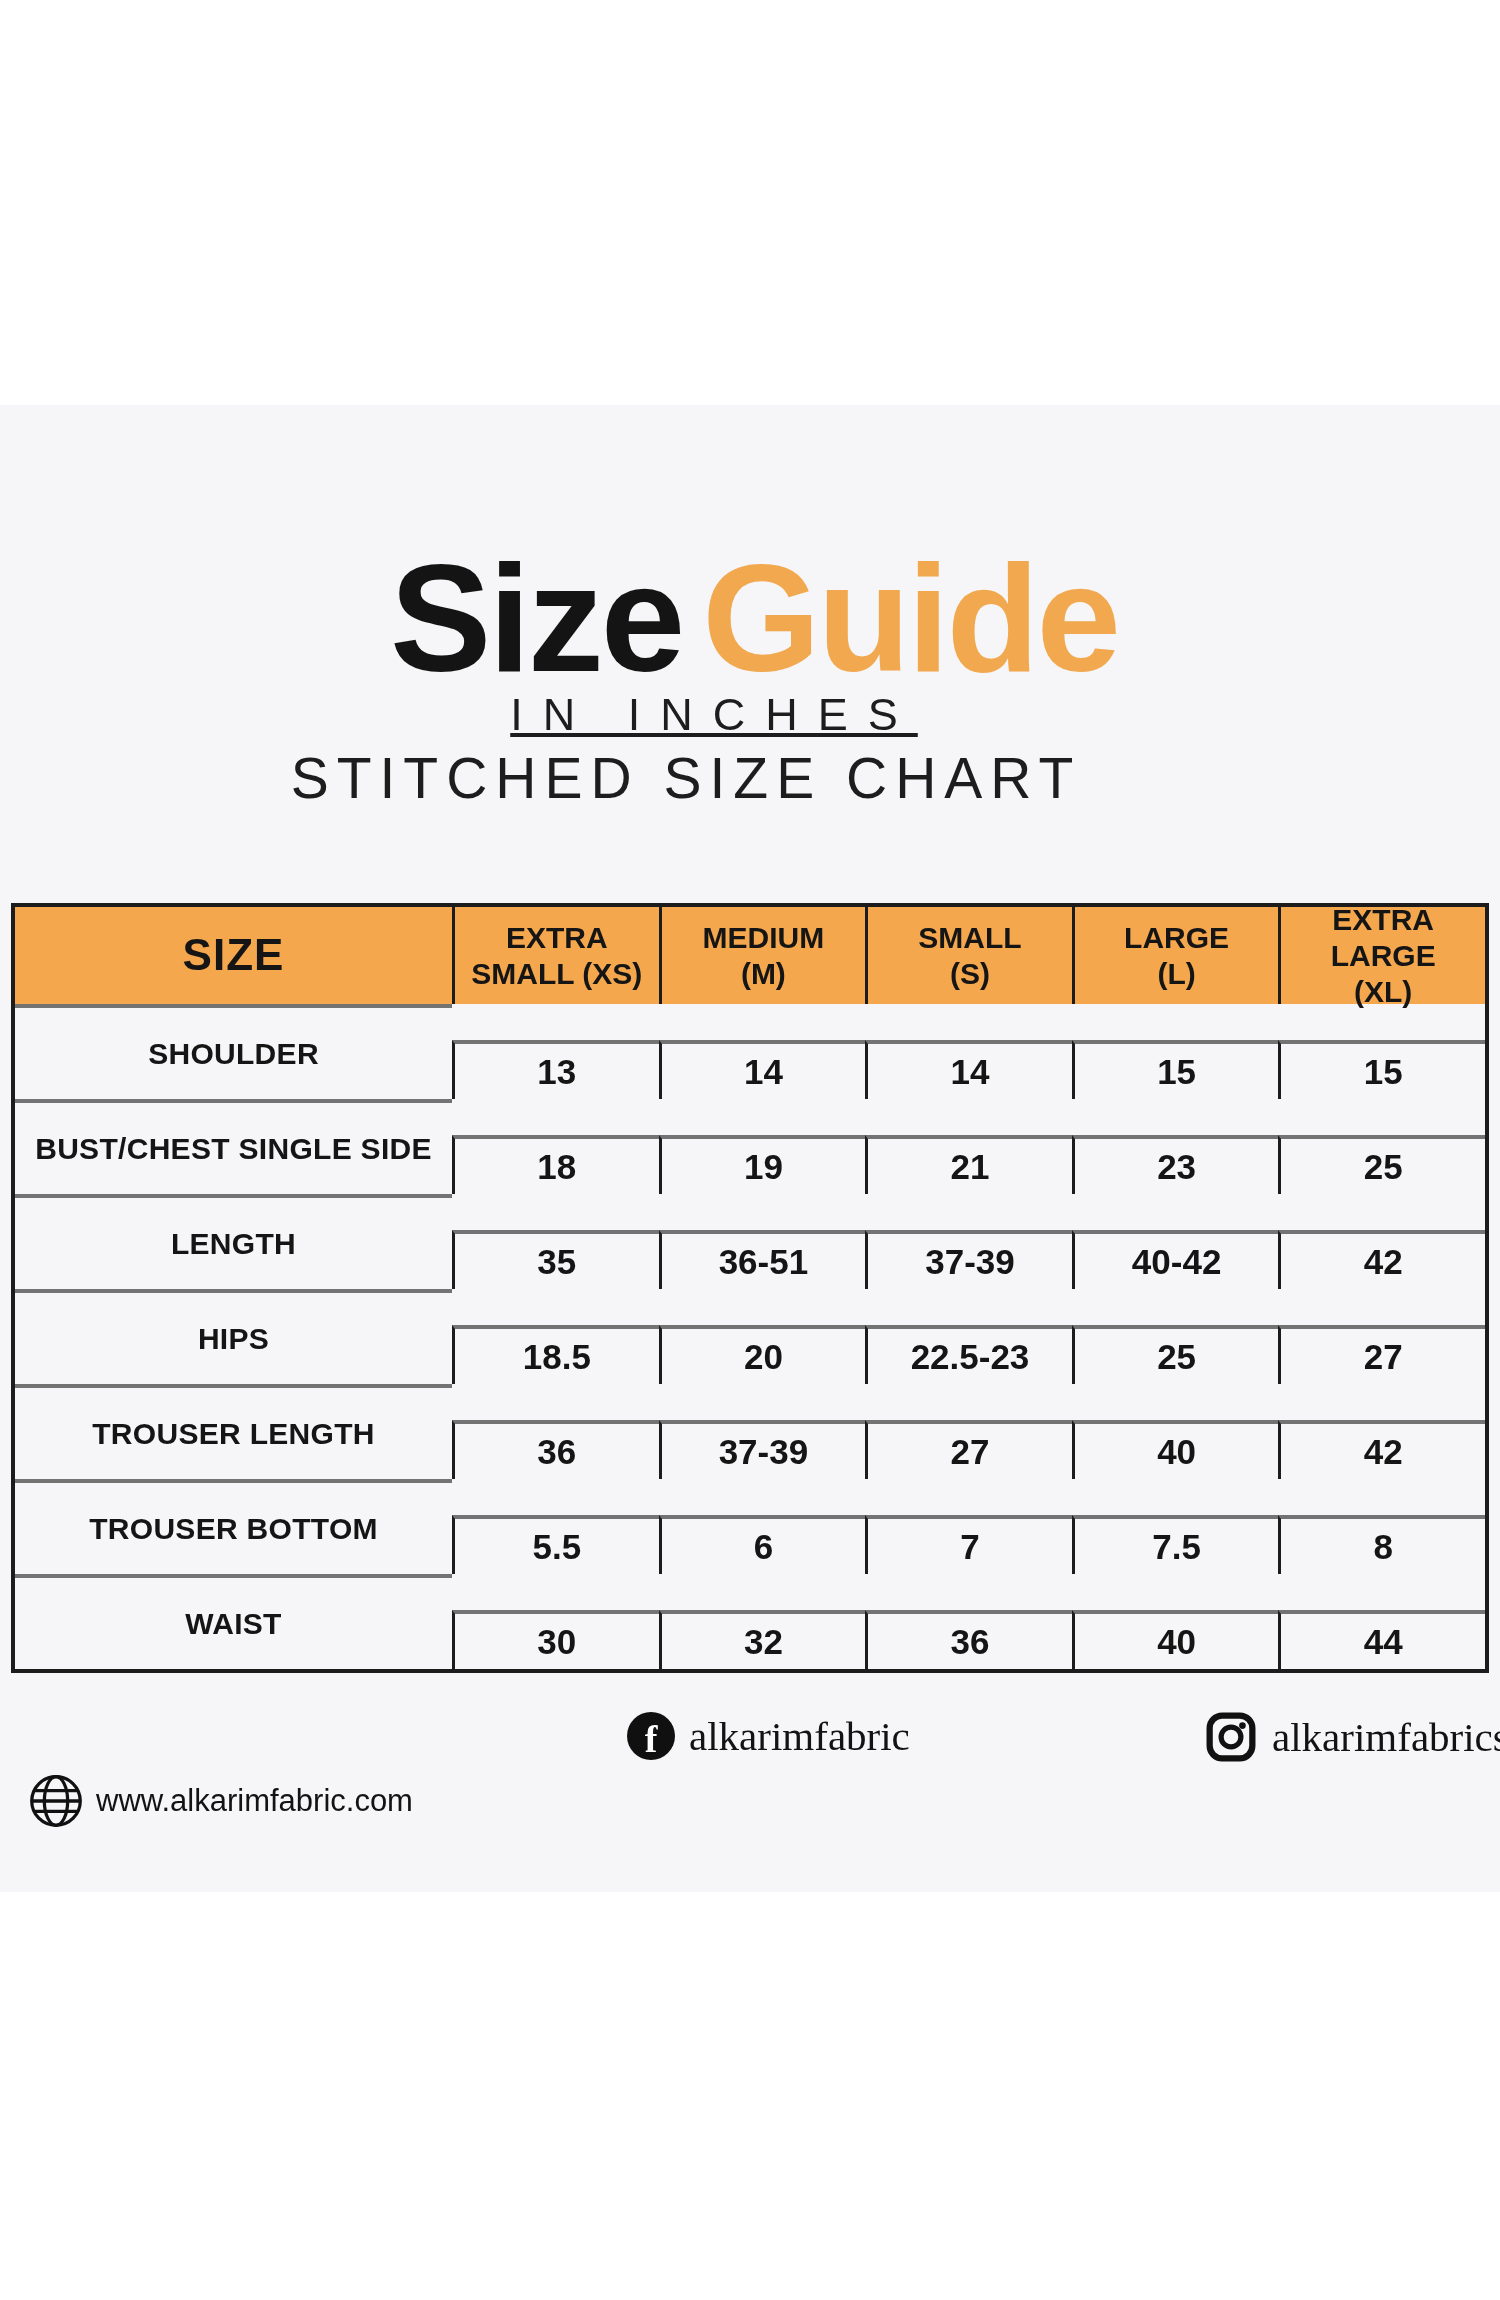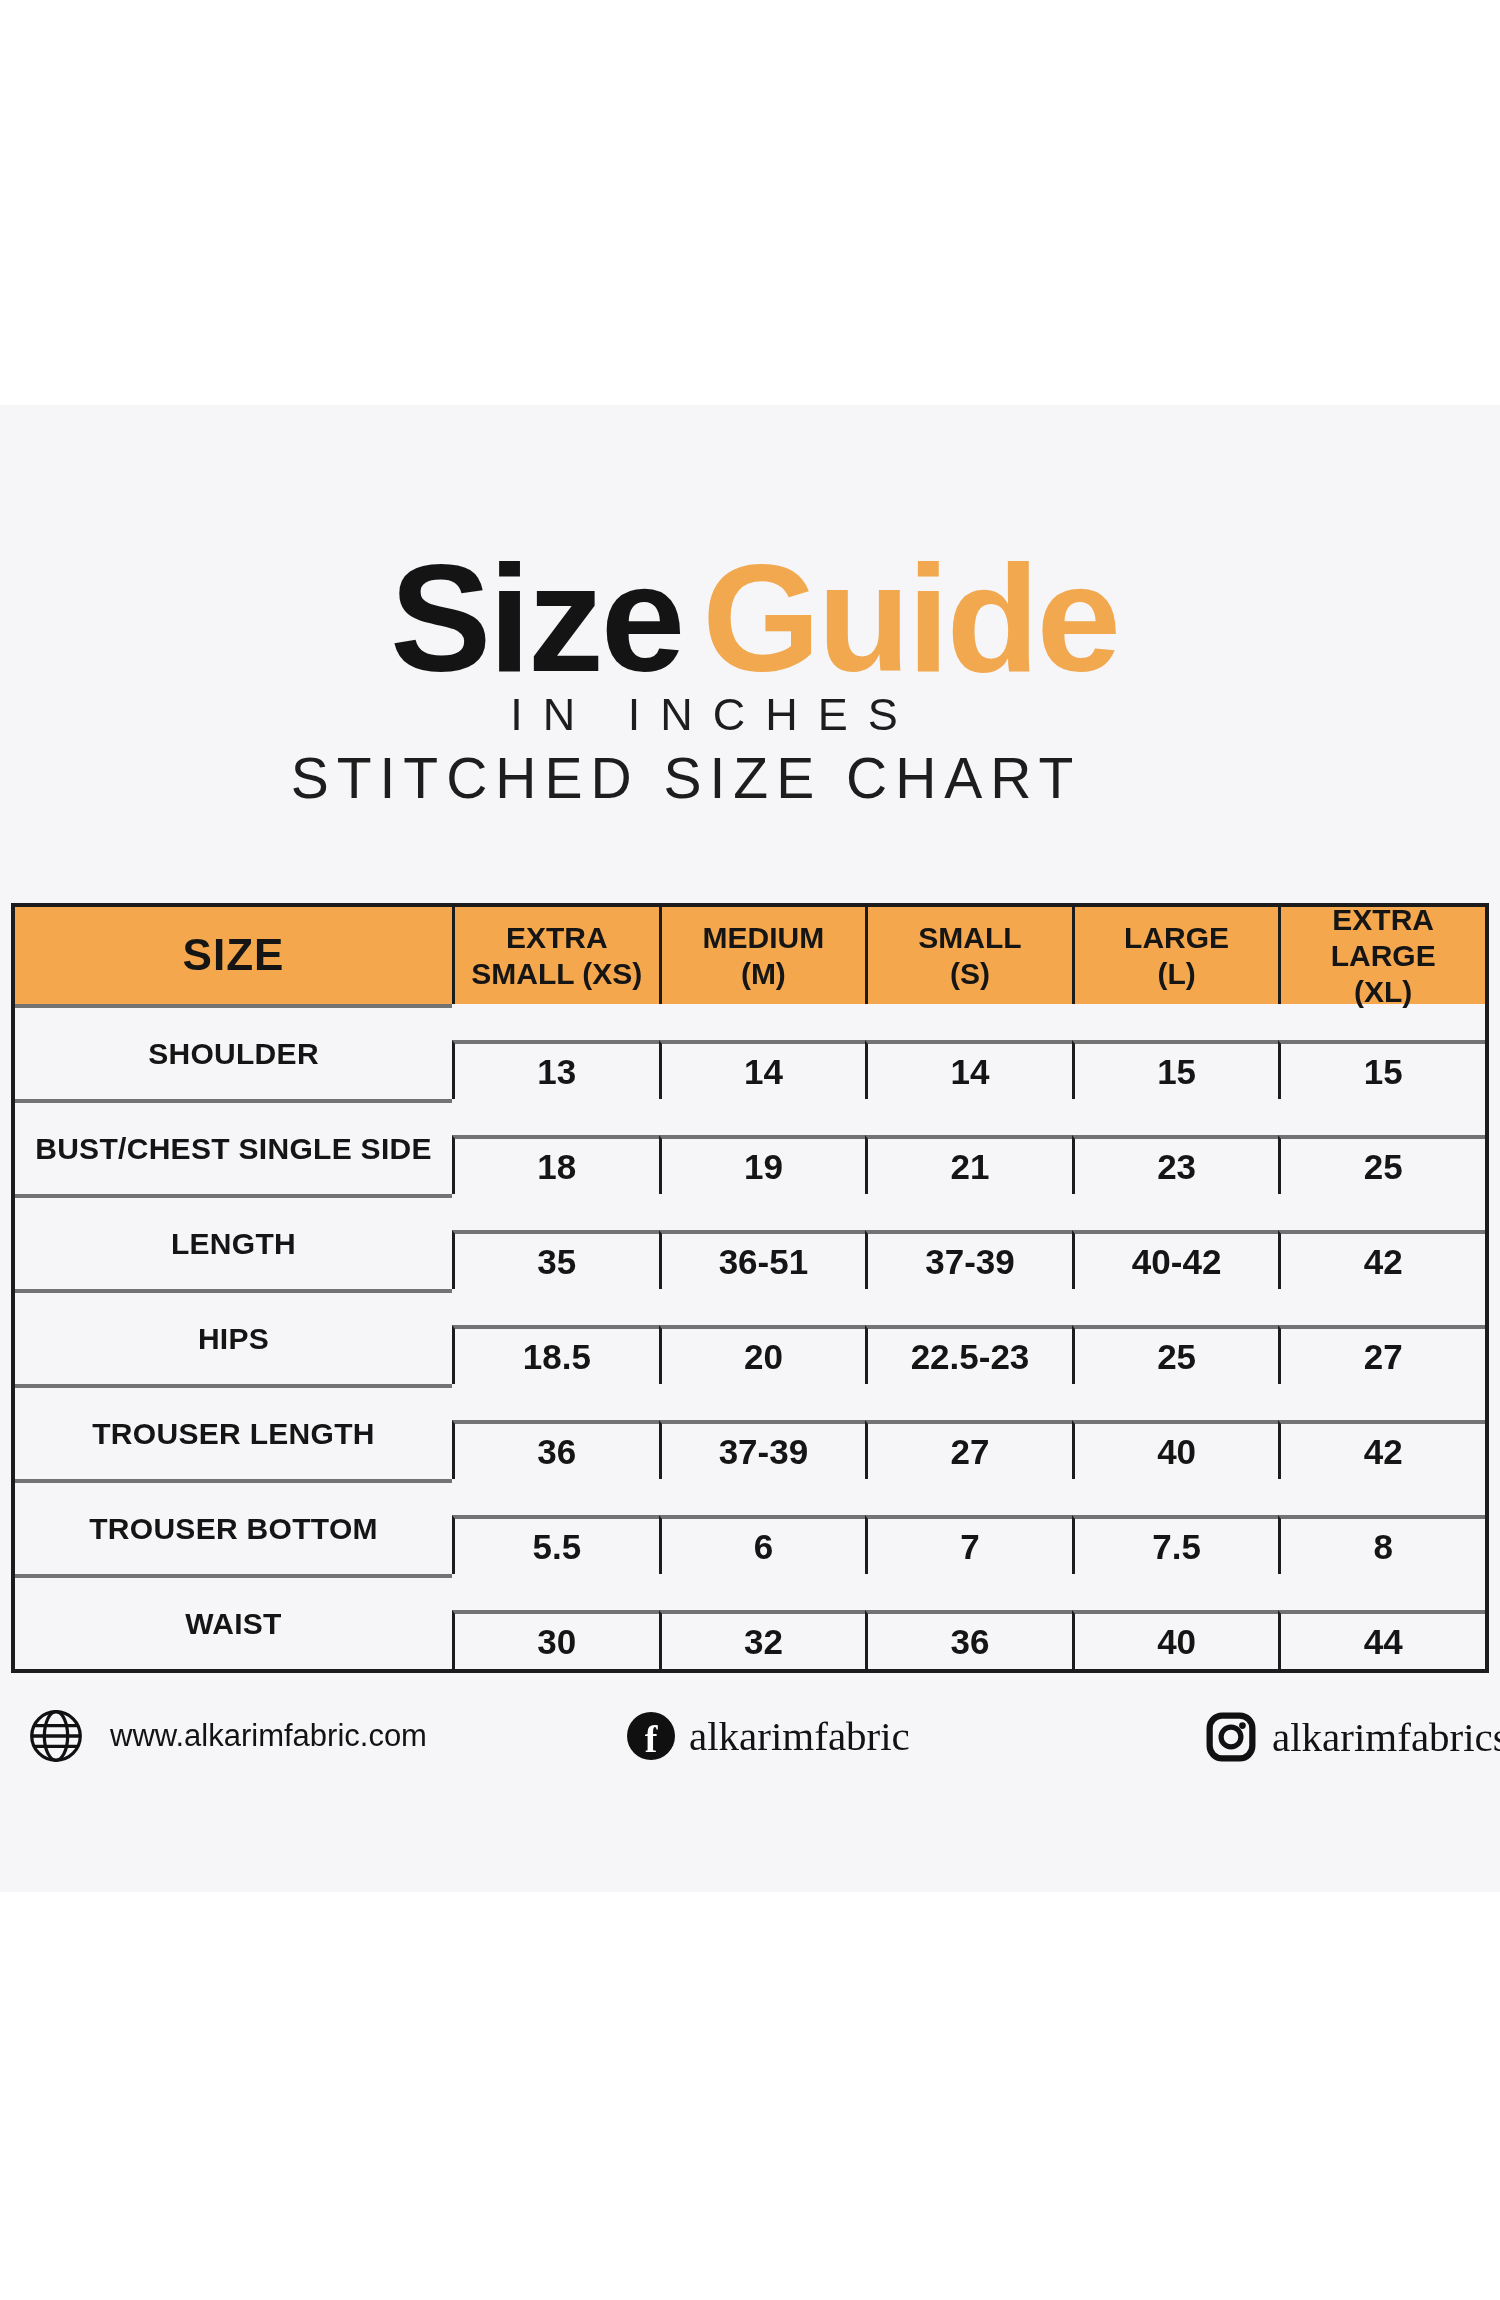--- a/index.html
+++ b/index.html
@@ -27,21 +27,21 @@
   .title {
     position: absolute; top: 538px; left: 0; width: 1500px;
     margin: 4px; text-align: center;
     font-size: 152px; font-weight: bold; letter-spacing: -3px;
     line-height: 1; color: #141414;
   }
   .title .t-orange { color: var(--accent-orange); margin-left: 20px; }
   .sub1 {
     position: absolute; top: 692px; left: 0; width: 1428px;
     text-align: center; font-size: 45px; letter-spacing: 20px;
-    color: #1d1d1d; line-height: 1;
+    color: #1d1d1d; line-height: 1; text-decoration: underline;
   }
   .sub2 {
     position: absolute; top: 750px; left: 0; width: 1372px;
     text-align: center; font-size: 57px; letter-spacing: 8px;
     color: #1d1d1d; line-height: 1;
   }
   
   .size-table {
     position: absolute; left: 11px; top: 903px; width: 1478px;
     display: grid;
@@ -60,21 +60,21 @@
     border-top: none;
     background: var(--header-orange);
     font-weight: bold; font-size: 30px; line-height: 1.2;
     white-space: pre-line;
   }
   .c.head.size-col { font-size: 44px; letter-spacing: 1px; }
   .c.label { font-weight: bold; font-size: 30px; letter-spacing: 0.3px; }
   .c.val { font-weight: bold; font-size: 35px; margin-top: 36px; }
   
   .fg { position: absolute; display: flex; align-items: center; }
-  .fg-web { left: 28px; top: 1708px; gap: 26px; }
+  .fg-web { left: 28px; top: 1773px; gap: 12px; }
   .fg-fb  { left: 627px; top: 1712px; gap: 14px; }
   .fg-ig  { left: 1206px; top: 1712px; gap: 16px; }
   .web-text { font-size: 31px; color: #131313; }
   .serif-text {
     font-family: "Liberation Serif", "DejaVu Serif", serif;
     font-size: 41px; color: #131313;
   }
   .fb-badge {
     width: 48px; height: 48px; border-radius: 50%;
     background: #101010; color: #ffffff;

